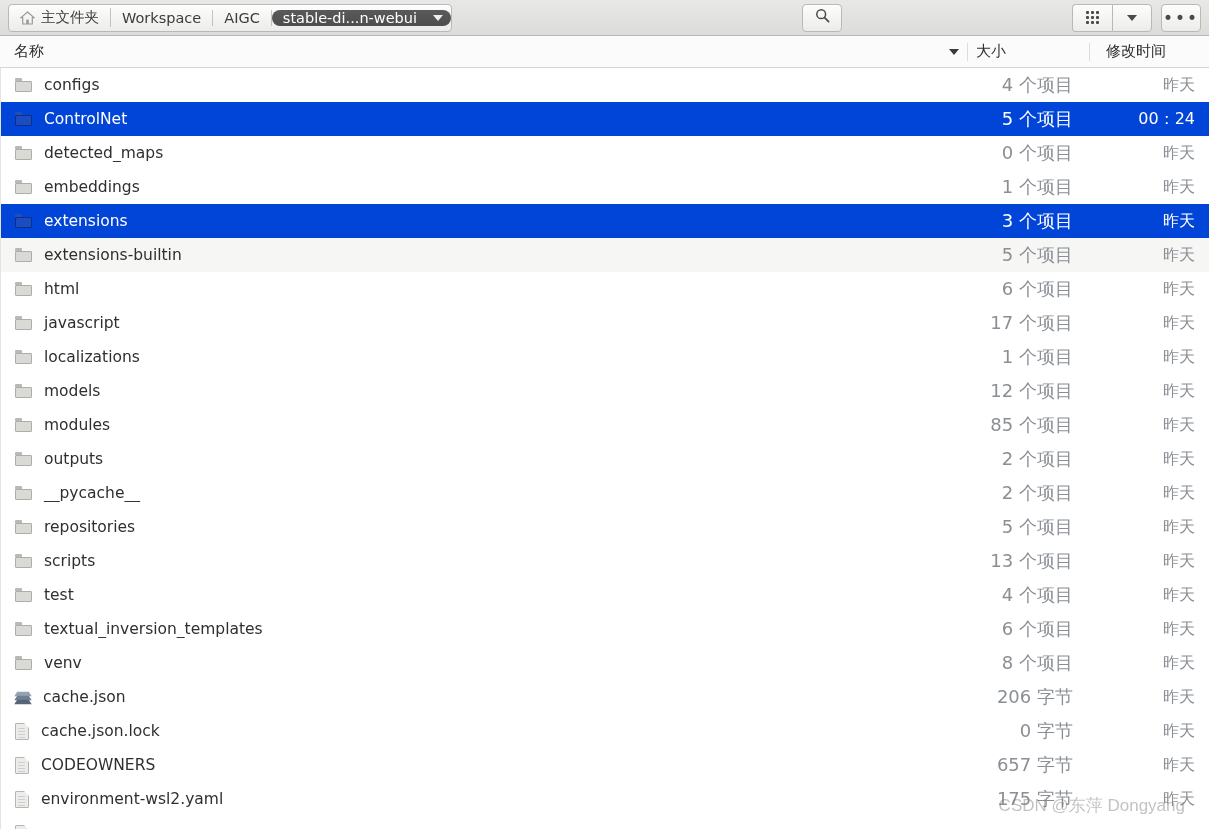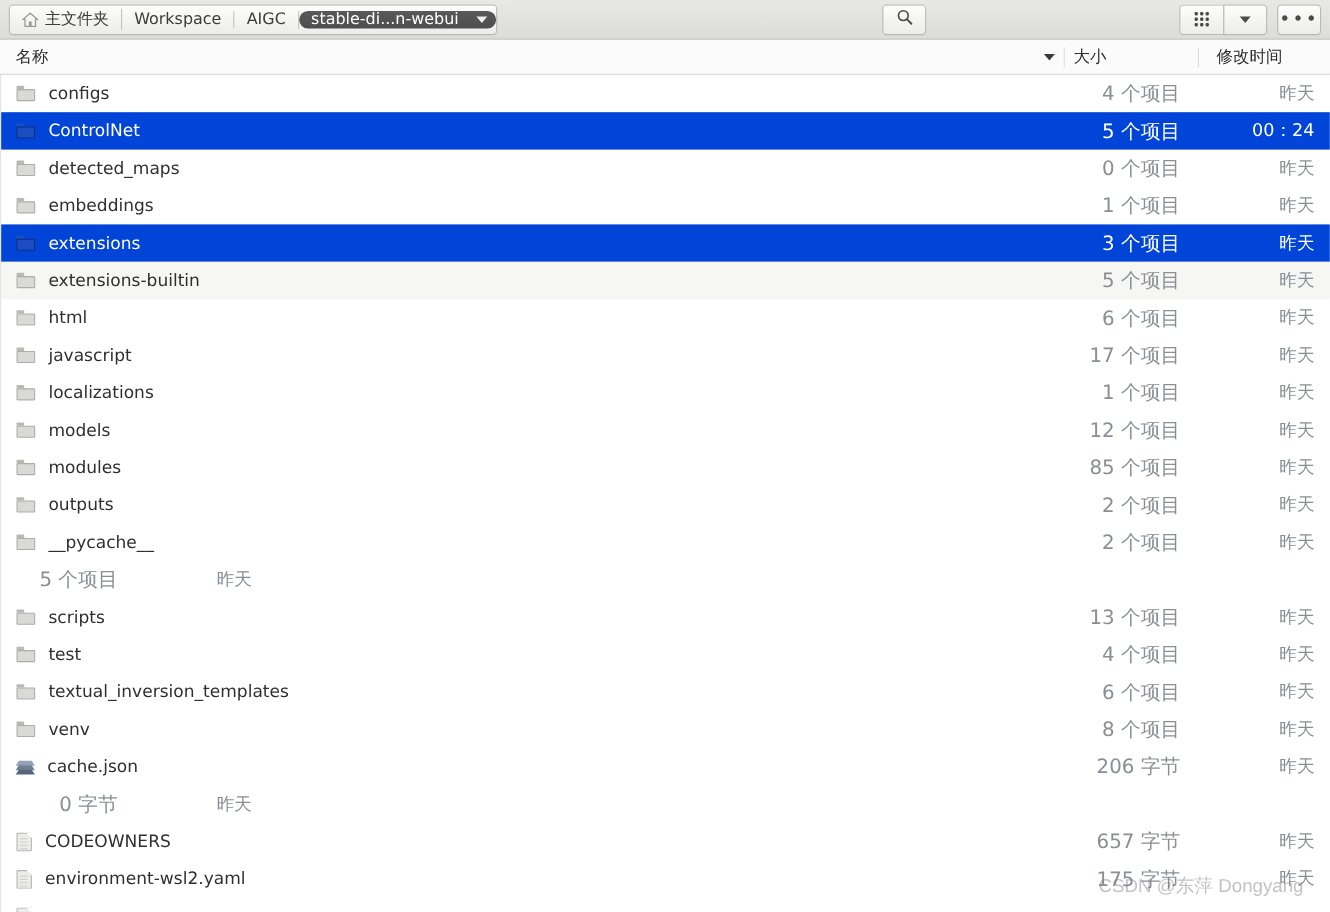--- a/index.html
+++ b/index.html
@@ -421,20 +421,27 @@
         <span class="ficon">
           <span class="tab"></span>
           <span class="body"></span>
         </span>
         <span>__pycache__</span>
       </div>
       <div class="cell-size">2 个项目</div>
       <div class="cell-mtime">昨天</div>
     </div>
     <div class="row">
+      <div class="cell-name">
+        <span class="ficon">
+          <span class="tab"></span>
+          <span class="body"></span>
+        </span>
+        <span>repositories</span>
+      </div>
       <div class="cell-size">5 个项目</div>
       <div class="cell-mtime">昨天</div>
     </div>
     <div class="row">
       <div class="cell-name">
         <span class="ficon">
           <span class="tab"></span>
           <span class="body"></span>
         </span>
         <span>scripts</span>
@@ -481,20 +488,29 @@
           <span></span>
           <span></span>
           <span></span>
         </span>
         <span>cache.json</span>
       </div>
       <div class="cell-size">206 字节</div>
       <div class="cell-mtime">昨天</div>
     </div>
     <div class="row">
+      <div class="cell-name">
+        <span class="dicon">
+          <i></i>
+          <i></i>
+          <i></i>
+          <i></i>
+        </span>
+        <span>cache.json.lock</span>
+      </div>
       <div class="cell-size">0 字节</div>
       <div class="cell-mtime">昨天</div>
     </div>
     <div class="row">
       <div class="cell-name">
         <span class="dicon">
           <i></i>
           <i></i>
           <i></i>
           <i></i>

